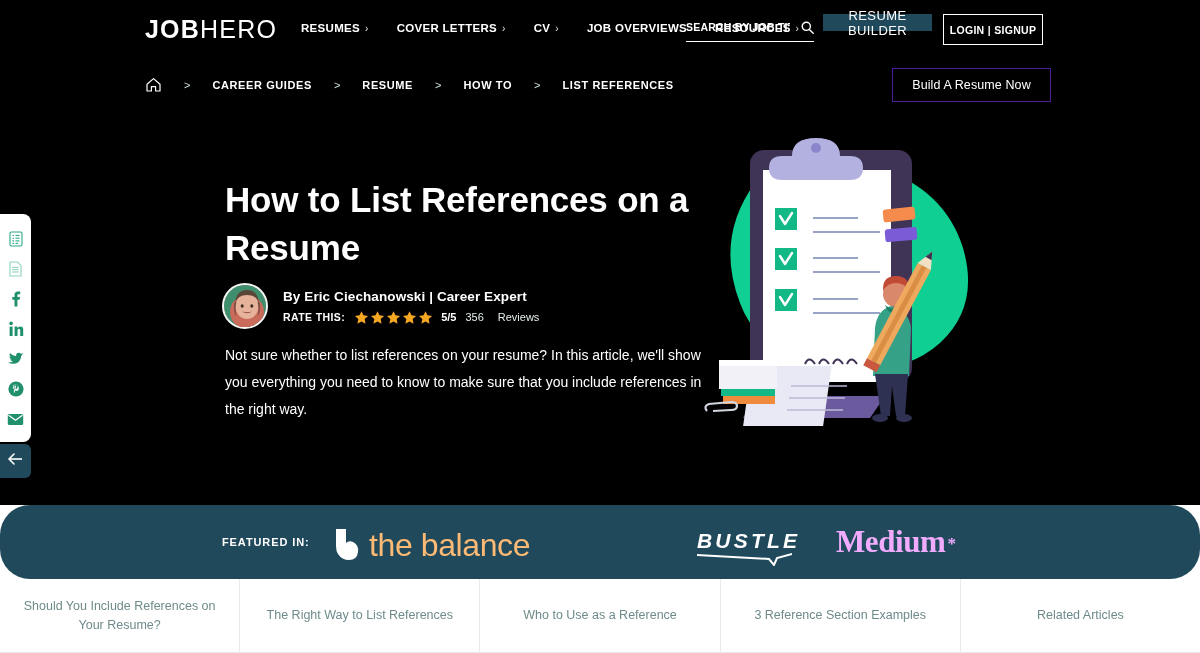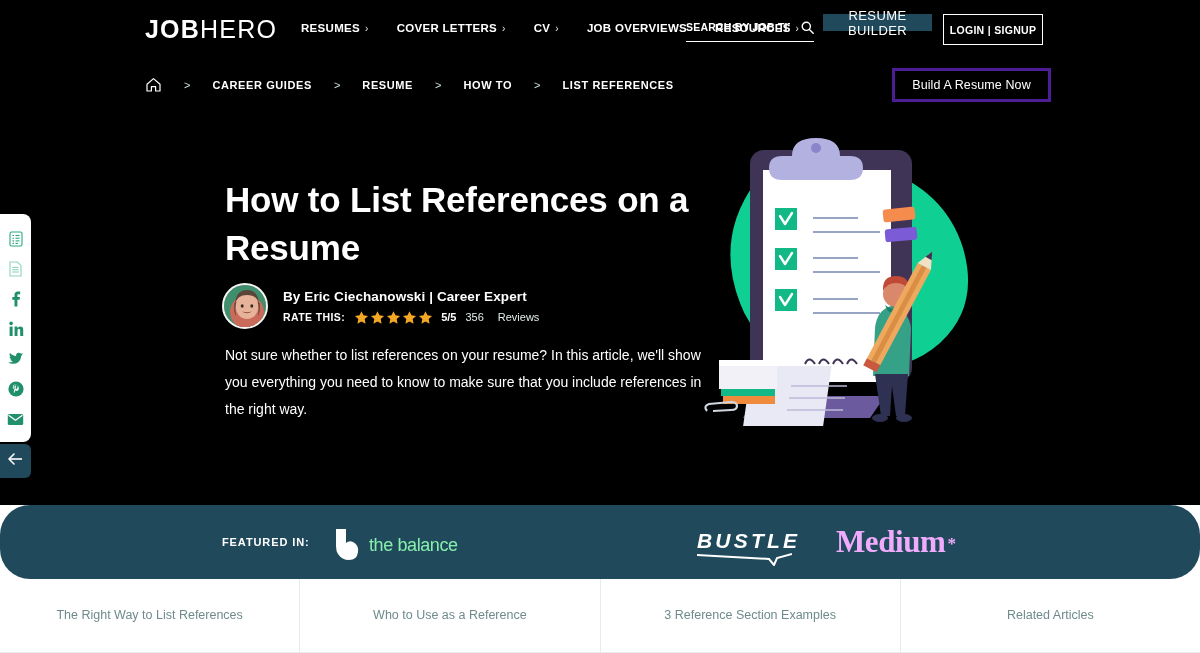--- a/index.html
+++ b/index.html
@@ -95,21 +95,21 @@
   .crumb-sep {
     color: #cfe4da; font-size: 11px;
     margin: 0 22px; font-weight: normal;
   }
   .home-ico { display: flex; align-items: center; }
 
   .btn-build {
     position: absolute; left: 892px; top: 68px;
     width: 159px; height: 34px;
     background: transparent; color: #ffffff;
-    border: 3px solid #4c1d95;
+    border: 1px solid #4c1d95;
     font-size: 12.5px; letter-spacing: .1px;
     display: flex; align-items: center; justify-content: center;
     cursor: pointer;
     font-family: "Liberation Sans", sans-serif;
   }
 
   
   .h1 {
     position: absolute; left: 225px; top: 176px;
     width: 470px;
@@ -190,21 +190,21 @@
   .featured-label {
     position: absolute; left: 222px; top: 31px;
     color: #ffffff; font-size: 11px; font-weight: bold;
     letter-spacing: .9px;
   }
   .logo-balance {
     position: absolute; left: 334px; top: 24px;
     display: flex; align-items: center;
   }
   .balance-word {
-    color: #86efac; font-size: 18px; letter-spacing: -.4px;
+    color: #fdba74; font-size: 32px; letter-spacing: -.4px;
     margin-left: 9px; line-height: 28px;
   }
   .logo-elite {
     position: absolute; left: 525px; top: 24px;
     color: #ffffff; font-family: "Liberation Serif", serif;
     font-size: 28px; font-weight: bold; letter-spacing: -.3px;
     line-height: 30px;
   }
   .logo-bustle {
     position: absolute; left: 697px; top: 25px;
@@ -500,17 +500,18 @@
     </svg>
   </div>
 
   <div class="logo-medium">
     <span>Medium</span>
     <span class="medium-star">*</span>
   </div>
 </div>
 
 <div class="tabstrip">
+  <div class="tab">Should You Include References on Your Resume?</div>
   <div class="tab">The Right Way to List References</div>
   <div class="tab">Who to Use as a Reference</div>
   <div class="tab">3 Reference Section Examples</div>
   <div class="tab">Related Articles</div>
 </div>
 
 </body></html>

